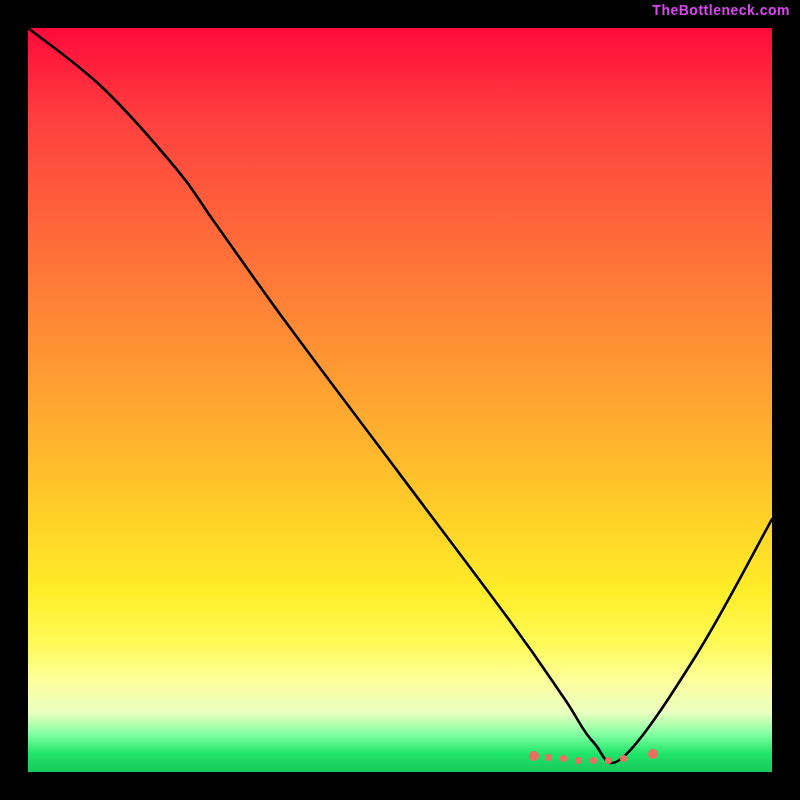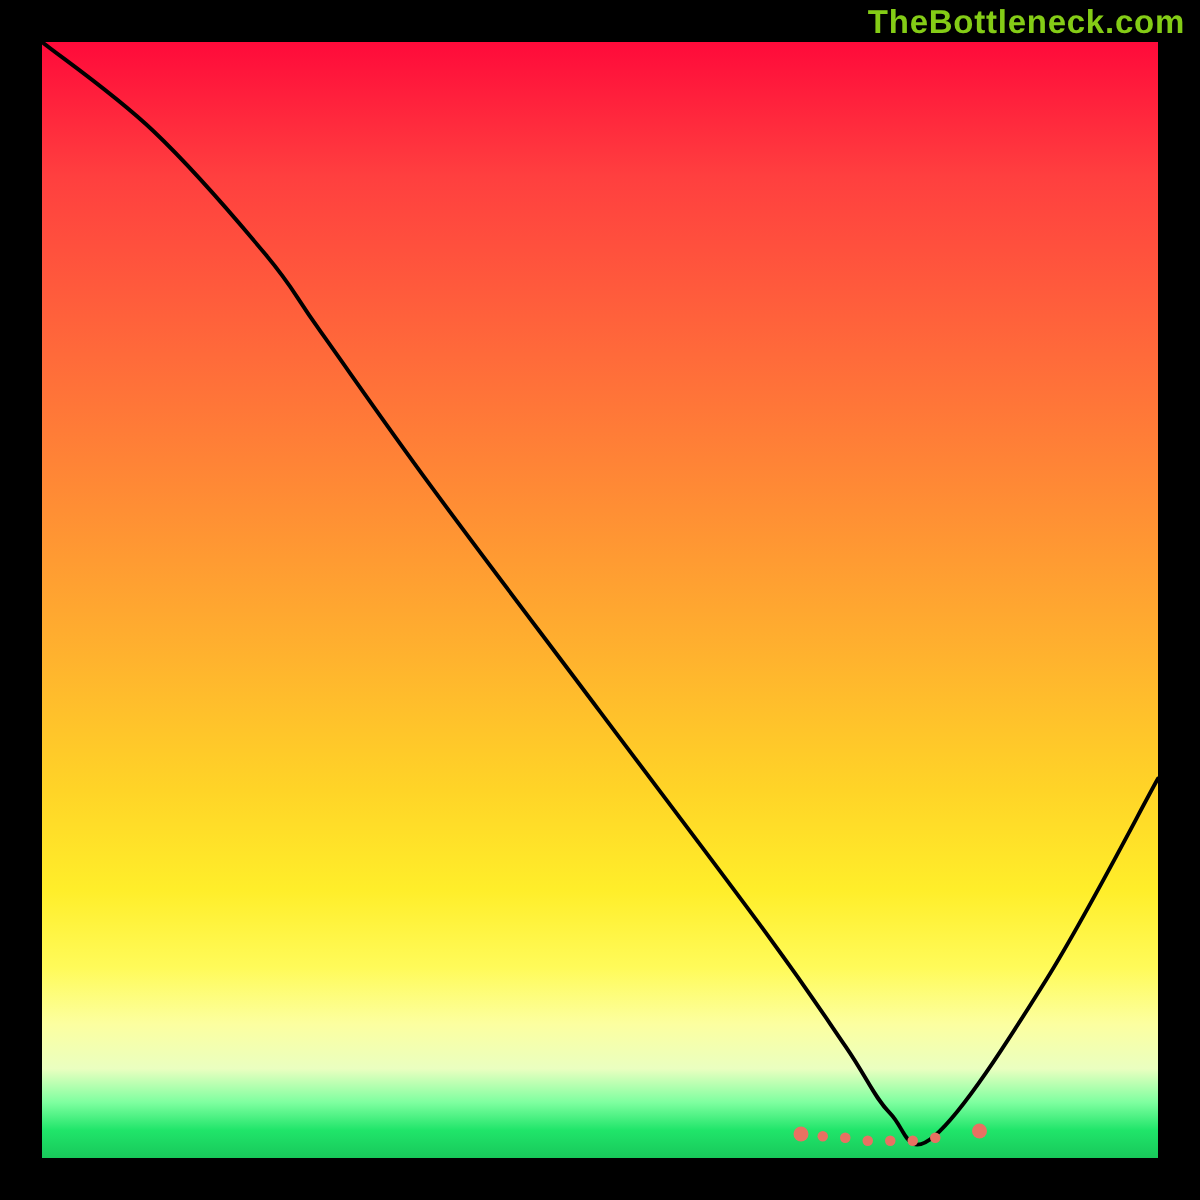--- a/index.html
+++ b/index.html
@@ -14,22 +14,22 @@
   .frame {
     position: relative;
     width: 800px;
     height: 800px;
     background: #000;
   }
   .watermark {
     position: absolute;
     top: 2px;
     right: 10px;
-    color: #84cc16;
-    font-size: 22px;
+    color: #d946ef;
+    font-size: 14px;
     font-weight: 600;
     letter-spacing: 0.5px;
     z-index: 30;
   }
   .plot-area {
     position: absolute;
     left: 28px;
     top: 28px;
     width: 744px;
     height: 744px;

